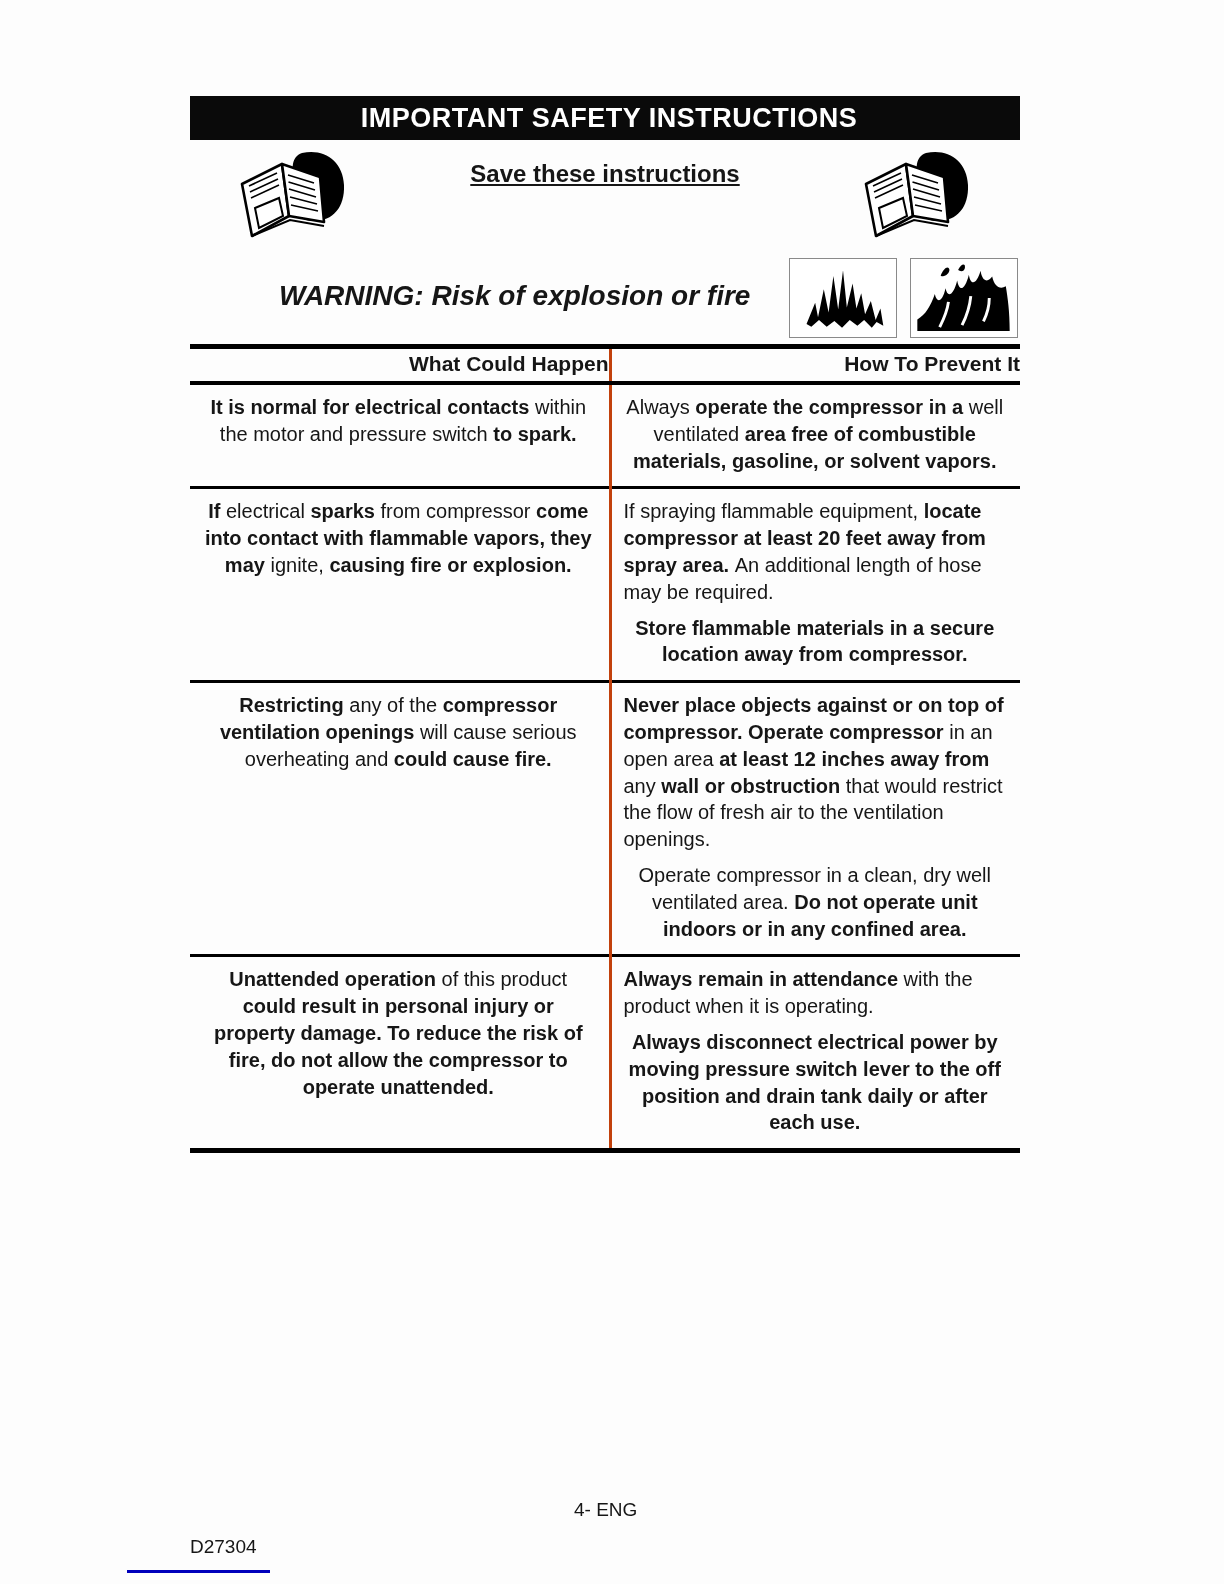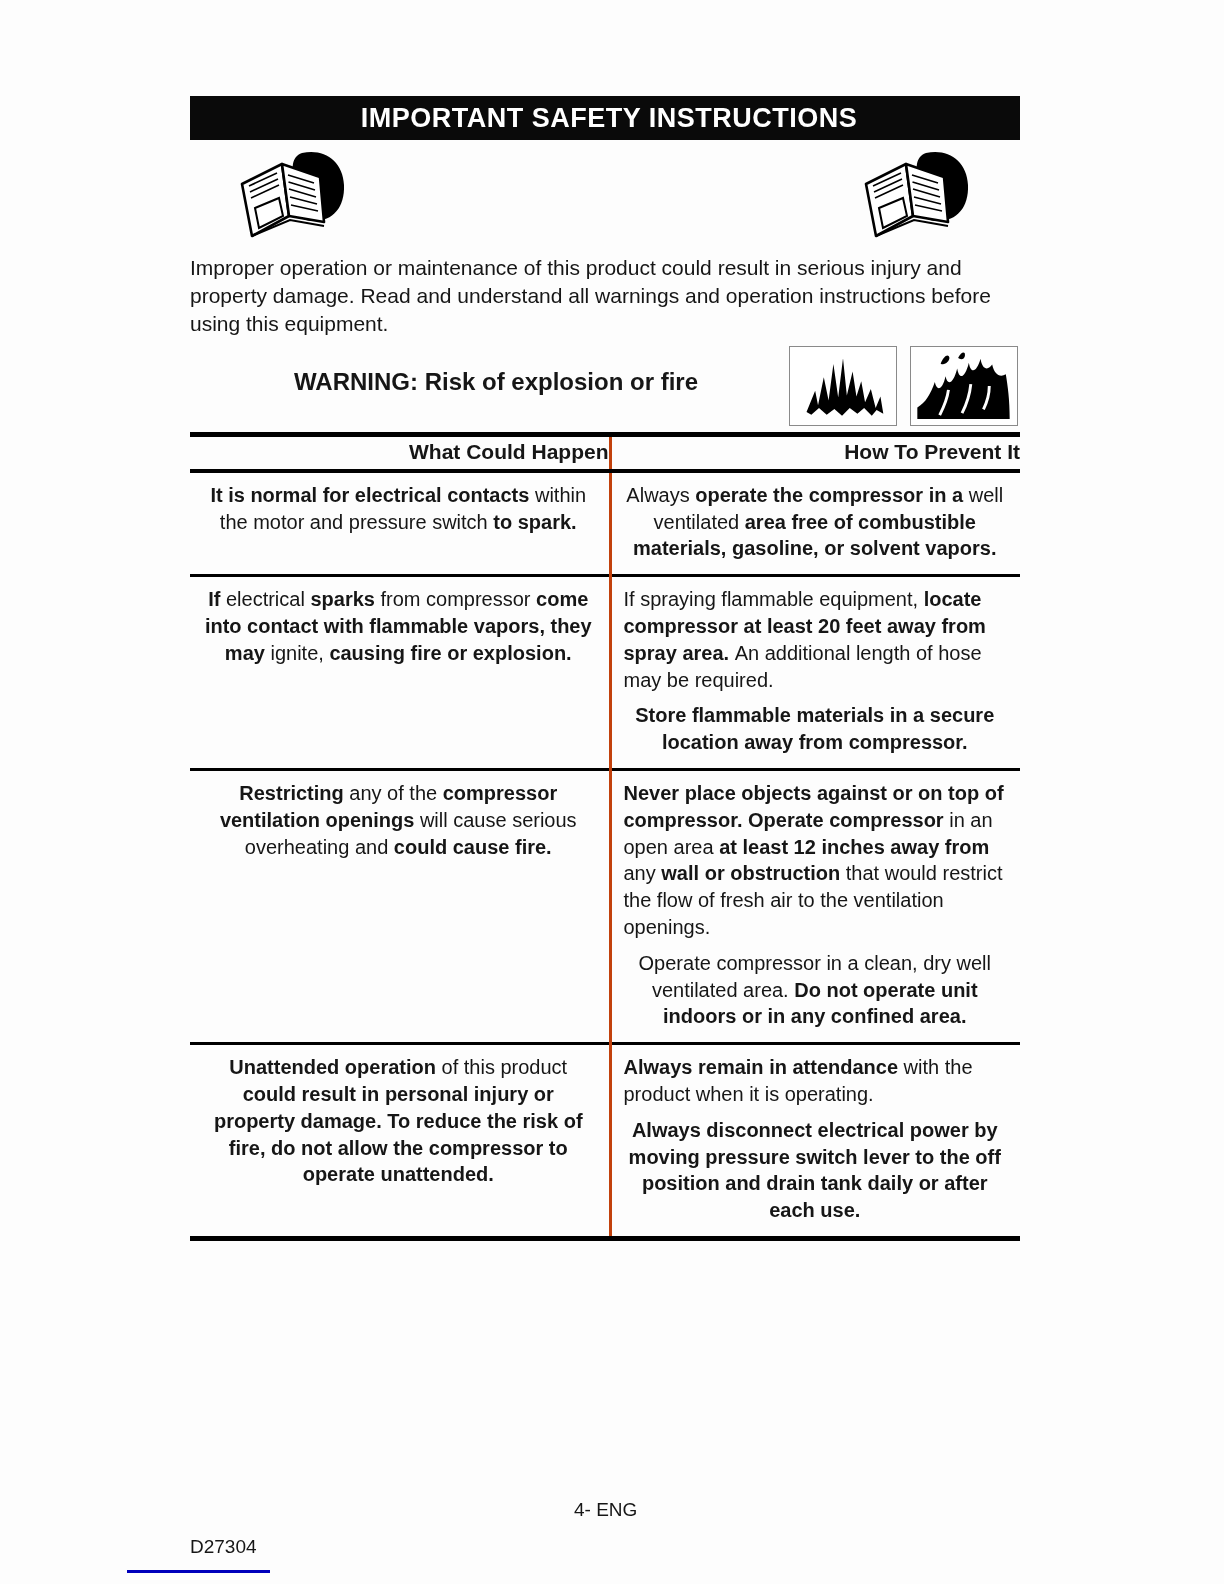--- a/index.html
+++ b/index.html
@@ -28,21 +28,21 @@
 
   .intro { font-size:21px; line-height:1.33; width:814px; margin:4px 0 0 0; }
 
   .hazard-banner {
     margin-top:22px; background:#0a0a0a; color:#fff; height:40px;
     display:flex; align-items:center; justify-content:center;
     font-size:24px; font-weight:bold; letter-spacing:1px;
   }
 
   .warning-row { position:relative; height:94px; }
-  .warning-text { position:absolute; left:104px; top:30px; font-size:24px; font-weight:bold; }
+  .warning-text { position:absolute; left:89px; top:30px; font-size:28px; font-weight:bold;font-style:italic; }
   .hazard-icons { position:absolute; right:2px; top:8px; display:flex; gap:13px; }
   .hazard-icon-box {
     width:106px; height:78px; border:1px solid #8a8a8a; background:#fff;
     display:flex; align-items:center; justify-content:center;
   }
 
   table.hazard {
     border-collapse:collapse; width:830px; table-layout:fixed;
     border-top:5px solid #000; border-bottom:5px solid #000;
   }
@@ -82,35 +82,35 @@
           <path fill="#000" d="M72,5 C94,0 113,13 114,37 C115,60 102,74 82,73 C68,72 60,62 61,47 C62,37 66,35 64,29 C62,21 61,9 72,5 Z"></path>
           <circle cx="70" cy="35" r="2.4" fill="#fff"></circle>
           <polygon points="12,36 52,16 59,68 22,88" fill="#fff" stroke="#000" stroke-width="2.6" stroke-linejoin="round"></polygon>
           <polygon points="52,16 90,29 94,74 59,68" fill="#fff" stroke="#000" stroke-width="2.6" stroke-linejoin="round"></polygon>
           <path d="M19,38 L47,25 M20,44 L48,31 M21,50 L49,37" stroke="#000" stroke-width="1.6" fill="none"></path>
           <polygon points="25,60 49,50 53,68 29,80" fill="#fff" stroke="#000" stroke-width="2"></polygon>
           <path d="M58,27 L84,35 M58.5,34 L85,42 M59,41 L86,49 M60,49 L87,56 M61,57 L88,63" stroke="#000" stroke-width="1.6" fill="none"></path>
           <path d="M22,88 L60,72 L94,78" stroke="#000" stroke-width="2" fill="none"></path>
         </svg>
       </span>
+      <div class="save-heading">Save these instructions</div>
       <span class="book-icon right">
         <svg width="122" height="94" viewBox="0 0 122 94" aria-hidden="true">
           <path fill="#000" d="M72,5 C94,0 113,13 114,37 C115,60 102,74 82,73 C68,72 60,62 61,47 C62,37 66,35 64,29 C62,21 61,9 72,5 Z"></path>
           <circle cx="70" cy="35" r="2.4" fill="#fff"></circle>
           <polygon points="12,36 52,16 59,68 22,88" fill="#fff" stroke="#000" stroke-width="2.6" stroke-linejoin="round"></polygon>
           <polygon points="52,16 90,29 94,74 59,68" fill="#fff" stroke="#000" stroke-width="2.6" stroke-linejoin="round"></polygon>
           <path d="M19,38 L47,25 M20,44 L48,31 M21,50 L49,37" stroke="#000" stroke-width="1.6" fill="none"></path>
           <polygon points="25,60 49,50 53,68 29,80" fill="#fff" stroke="#000" stroke-width="2"></polygon>
           <path d="M58,27 L84,35 M58.5,34 L85,42 M59,41 L86,49 M60,49 L87,56 M61,57 L88,63" stroke="#000" stroke-width="1.6" fill="none"></path>
           <path d="M22,88 L60,72 L94,78" stroke="#000" stroke-width="2" fill="none"></path>
         </svg>
       </span>
     </div>
 
-    <p class="intro">Improper operation or maintenance of this product could result in serious injury and property damage. Read and understand all warnings and operation instructions before using this equipment.</p>
 
 
     <div class="warning-row">
       <div class="warning-text">WARNING: Risk of explosion or fire</div>
       <div class="hazard-icons">
         <div class="hazard-icon-box">
           <svg width="96" height="68" viewBox="0 0 100 70" aria-hidden="true">
             <path fill="#000" d="M12,62 L21,40 L24,55 L30,26 L35,50 L40,12 L45,47 L50,6 L54,45 L60,20 L64,46 L69,30 L73,52 L79,38 L84,58 L89,46 L92,64 L85,60 L80,66 L72,58 L65,64 L57,58 L49,66 L41,59 L33,65 L25,58 L17,65 Z"></path>
           </svg>
         </div>

